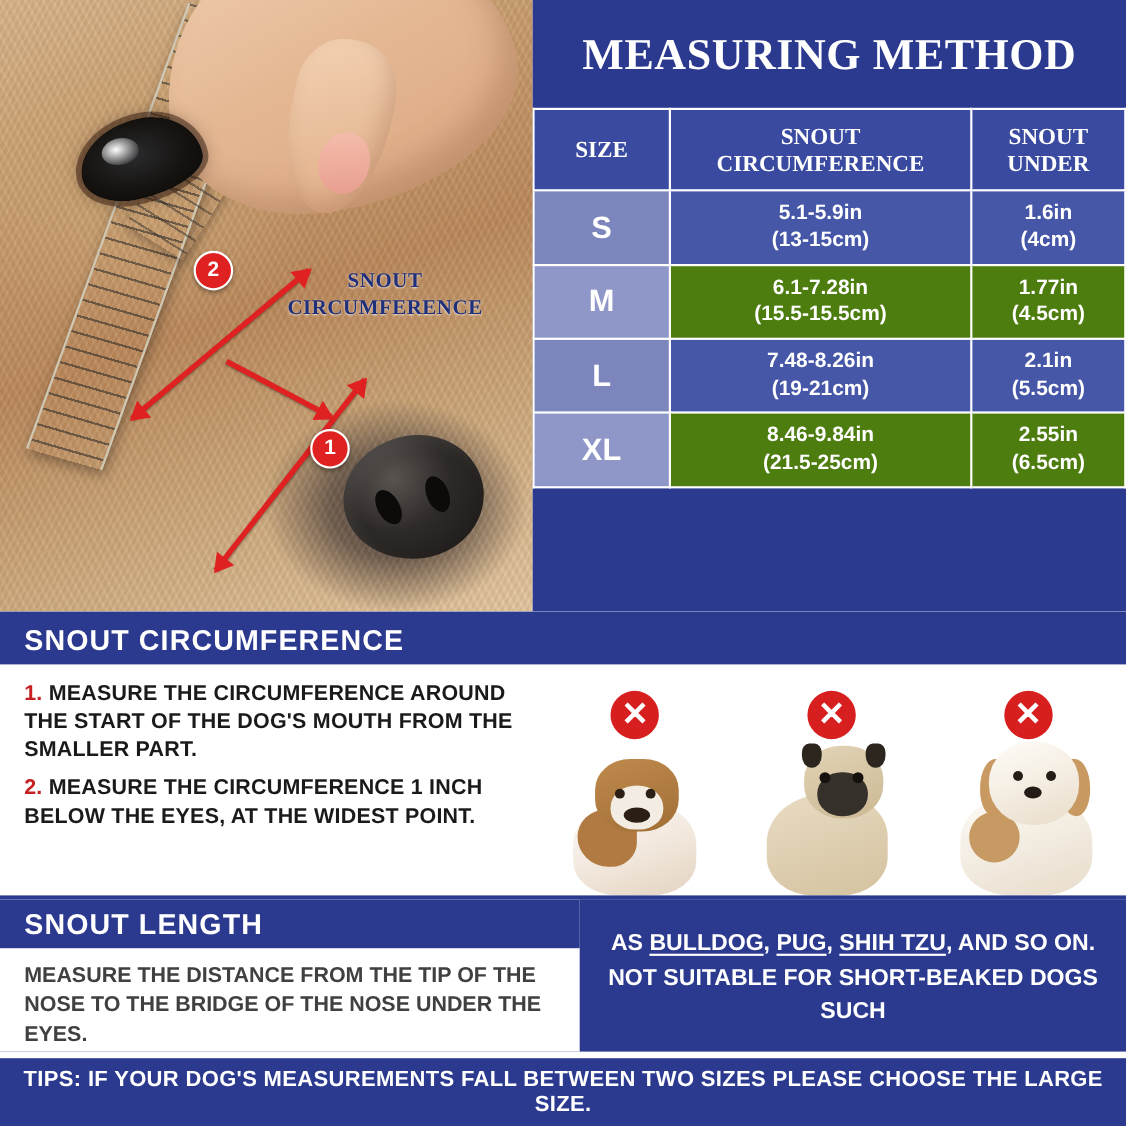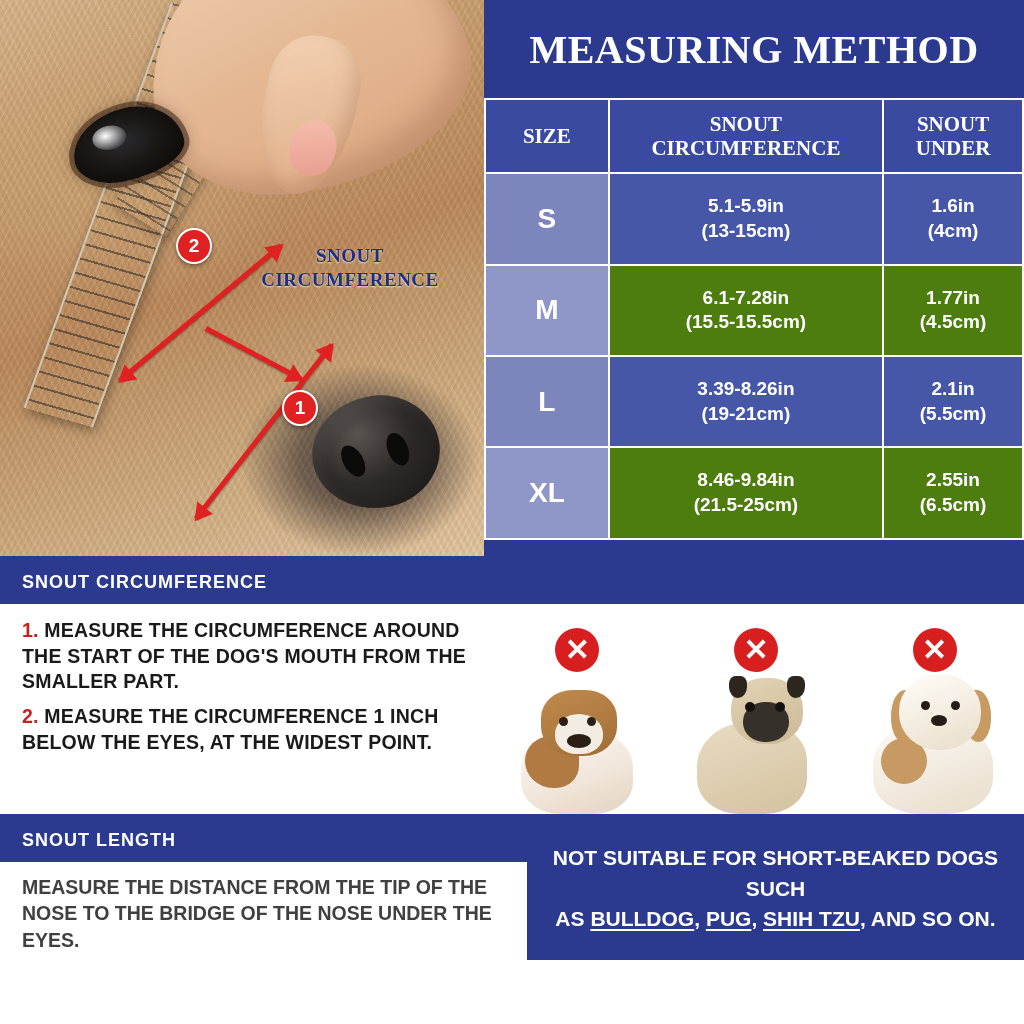--- a/index.html
+++ b/index.html
@@ -131,27 +131,27 @@
   table.sizes { width:100%; border-collapse:collapse; table-layout:fixed; }
   table.sizes th, table.sizes td {
     border:2px solid #ffffff; color:#ffffff; text-align:center;
     font-family:"Liberation Sans", sans-serif; font-weight:bold;
   }
   table.sizes th { font-family:"Liberation Serif", serif; font-size:21px; padding:12px 2px; line-height:1.15; background:#3a4aa0; }
   table.sizes col.c1 { width:23%; }
   table.sizes col.c2 { width:51%; }
   table.sizes col.c3 { width:26%; }
   table.sizes td.sz { font-size:28px; background:#7d86bc; }
-  table.sizes td.val { font-size:19px; line-height:1.3; padding:20px 2px; background:#4757a8; }
+  table.sizes td.val { font-size:19px; line-height:1.3; padding:8px 2px; background:#4757a8; }
   table.sizes tr.alt td.val { background:#4d7c0f; }
   table.sizes tr.alt td.sz { background:#8f97c8; }
 
   
   .sec-header {
-    background:#2b3a8f; color:#fff; font-weight:bold; font-size:18px;
+    background:#2b3a8f; color:#fff; font-weight:bold; font-size:26px;
     letter-spacing:1px; padding:8px 0 8px 22px; height:44px; display:flex; align-items:center;
     font-family:"Liberation Sans", sans-serif;
   }
   .circ-sec { position:absolute; left:0; top:556px; width:1024px; height:258px; background:#fff; border-top:4px solid #2b3a8f;}
   .circ-body { display:flex; height:214px; }
   .circ-text { width:488px; padding:14px 18px 0 22px; }
   .circ-text p {
     color:#1a1a1a; font-size:19.5px; font-weight:bold; line-height:1.32;
     letter-spacing:0.2px; margin-bottom:9px;
   }
@@ -288,21 +288,21 @@
               <div>(15.5-15.5cm)</div>
             </td>
             <td class="val">
               <div>1.77in</div>
               <div>(4.5cm)</div>
             </td>
           </tr>
           <tr>
             <td class="sz">L</td>
             <td class="val">
-              <div>3.39-8.26in</div>
+              <div>7.48-8.26in</div>
               <div>(19-21cm)</div>
             </td>
             <td class="val">
               <div>2.1in</div>
               <div>(5.5cm)</div>
             </td>
           </tr>
           <tr class="alt">
             <td class="sz">XL</td>
             <td class="val">
@@ -376,22 +376,23 @@
     </div>
   </div>
 
   <div class="len-sec">
     <div class="len-flex">
       <div class="len-left">
         <div class="sec-header">SNOUT LENGTH</div>
         <p>MEASURE THE DISTANCE FROM THE TIP OF THE NOSE TO THE BRIDGE OF THE NOSE UNDER THE EYES.</p>
       </div>
       <div class="len-right">
-        <div>NOT SUITABLE FOR SHORT-BEAKED DOGS SUCH</div>
         <div>
           <span>AS </span><u>BULLDOG</u><span>, </span><u>PUG</u><span>, </span><u>SHIH TZU</u><span>, AND SO ON.</span>
         </div>
+        <div>NOT SUITABLE FOR SHORT-BEAKED DOGS SUCH</div>
       </div>
     </div>
   </div>
 
+  <div class="tips">TIPS: IF YOUR DOG'S MEASUREMENTS FALL BETWEEN TWO SIZES PLEASE CHOOSE THE LARGE SIZE.</div>
 
 </div>
 
 </body></html>

